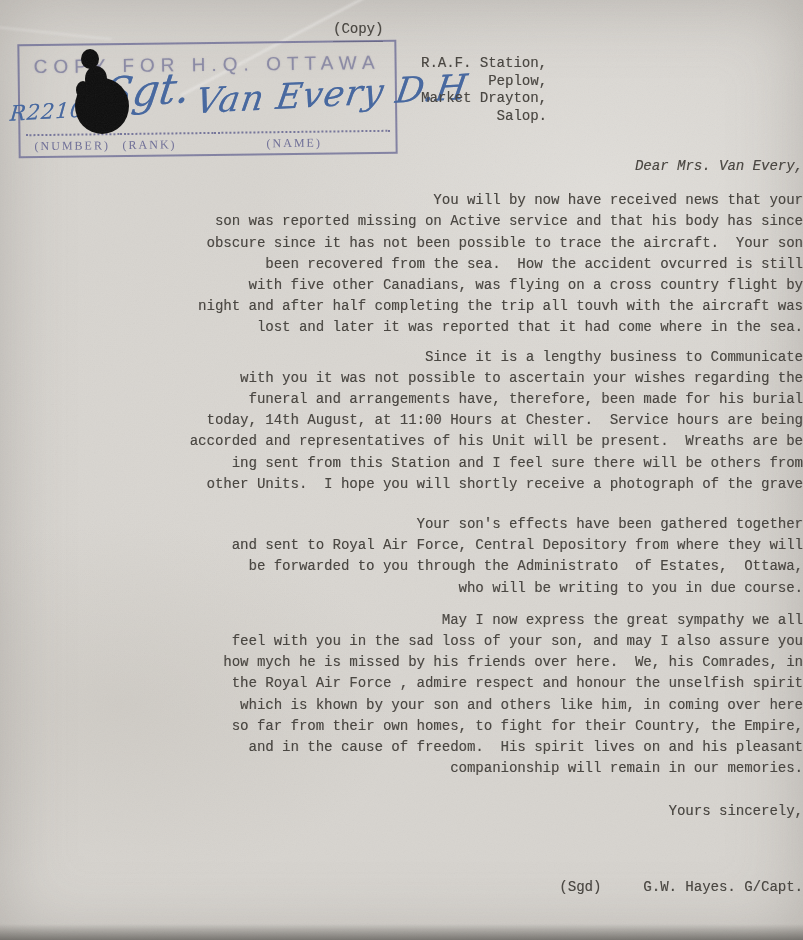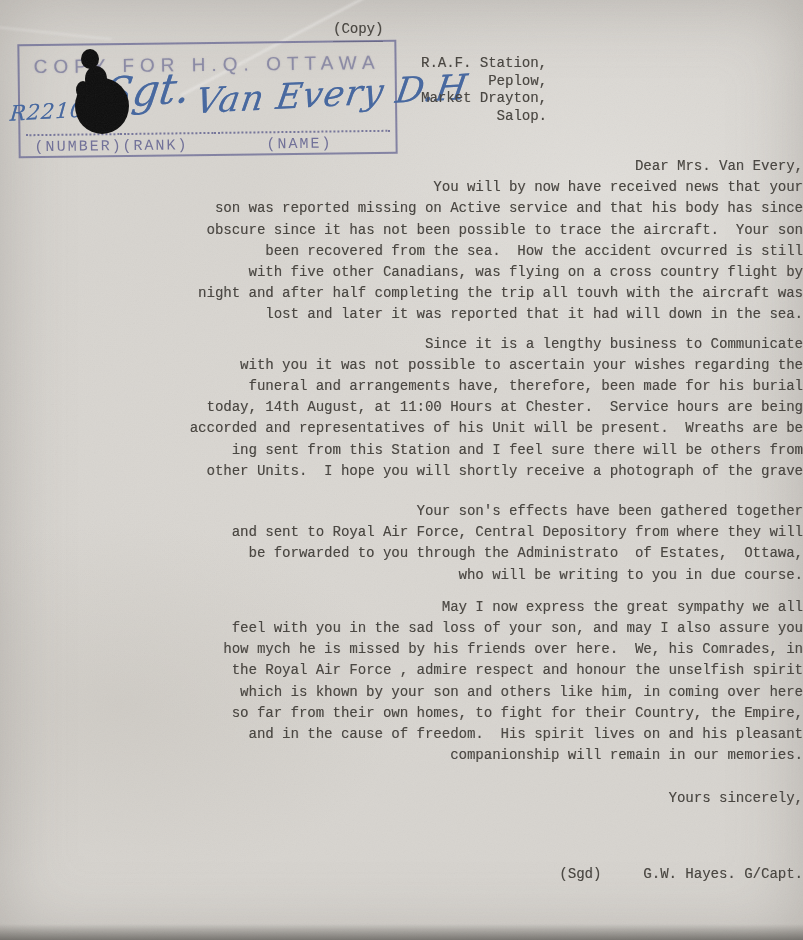--- a/index.html
+++ b/index.html
@@ -22,41 +22,41 @@
   .crease-a{left:168px; top:44px; width:215px; height:2px; transform:rotate(-28deg);}
   .crease-b{left:-8px; top:32px; width:120px; height:2px; transform:rotate(6deg); opacity:.6;}
   .noise{position:absolute; inset:0; width:100%; height:100%; opacity:.07; pointer-events:none;}
 
   
   .type{color:#46433e; font-size:14px; line-height:21.2px; text-shadow:.4px .4px .6px rgba(70,66,60,.38);text-align:right;}
   .line{white-space:pre;}
   .copy-label{position:absolute; left:333px; top:19px; border-bottom:1.5px solid rgba(70,66,60,.7); padding-bottom:1px;}
   .address{position:absolute; left:421px; top:55px; line-height:17.6px;}
   .body-text{position:absolute; left:99px; top:156px; width:704px;}
-  .salutation{white-space:pre;}
+  .salutation{margin-bottom:13px; white-space:pre;font-style:italic;}
   .para-1{margin-bottom:8px;} .para-2{margin-bottom:19px;}
   .para-3{margin-bottom:11px;} .para-4{margin-bottom:22px;}
   .closing{margin-bottom:54px; white-space:pre;}
   .signature{white-space:pre;}
 
   
   .stamp{
     position:absolute; left:18px; top:42px; width:375px; height:110px;
     border:2.5px solid rgba(100,100,145,.75); transform:rotate(-.7deg);
   }
   .stamp-header{
     position:absolute; left:0; right:0; top:10px; text-align:center;
     font-family:"Liberation Sans", sans-serif; font-size:19px; letter-spacing:6px;
     color:rgba(112,112,150,.55); text-shadow:0 0 1.2px rgba(112,112,150,.5); white-space:nowrap;
   }
   .dotline{position:absolute; top:88px; border-bottom:2px dotted rgba(100,100,145,.85); height:0;}
   .dot-number{left:6px; width:96px;} .dot-rank{left:104px; width:92px;} .dot-name{left:198px; width:172px;}
   .stamp-label{
-    position:absolute; top:93px; font-family:Liberation Mono, monospace;
-    font-size:15px; letter-spacing:2px; color:rgba(100,100,145,.9);
+    position:absolute; top:93px; font-family:Liberation Serif, serif;
+    font-size:12px; letter-spacing:2px; color:rgba(100,100,145,.9);
   }
   .label-number{left:14px;} .label-rank{left:102px;} .label-name{left:246px;}
 
   
   .hw{
     position:absolute; font-family:"DejaVu Serif", serif; font-style:italic;
     color:#44669f; text-shadow:0 0 .6px rgba(68,102,159,.6); white-space:nowrap;
   }
   .hw-number{left:10px; top:99px; font-size:21px; transform:rotate(-3deg) skewX(-8deg); letter-spacing:1px;}
   .hw-rank{left:104px; top:66px; font-size:42px; transform:rotate(-4deg) skewX(-12deg);}
@@ -104,21 +104,21 @@
 
   <div class="type body-text">
     <div class="salutation">Dear Mrs. Van Every,</div>
     <div class="para para-1">
         <div class="line">                      You will by now have received news that your</div>
         <div class="line">son was reported missing on Active service and that his body has since</div>
         <div class="line">obscure since it has not been possible to trace the aircraft.  Your son</div>
         <div class="line">been recovered from the sea.  How the accident ovcurred is still</div>
         <div class="line"> with five other Canadians, was flying on a cross country flight by</div>
         <div class="line">night and after half completing the trip all touvh with the aircraft was</div>
-        <div class="line">lost and later it was reported that it had will down in the sea.</div>
+        <div class="line">lost and later it was reported that it had come where in the sea.</div>
       </div>
     <div class="para para-2">
         <div class="line">                        Since it is a lengthy business to Communicate</div>
         <div class="line">with you it was not possible to ascertain your wishes regarding the</div>
         <div class="line">funeral and arrangements have, therefore, been made for his burial</div>
         <div class="line">today, 14th August, at 11:00 Hours at Chester.  Service hours are being</div>
         <div class="line">accorded and representatives of his Unit will be present.  Wreaths are be</div>
         <div class="line">ing sent from this Station and I feel sure there will be others from</div>
         <div class="line">other Units.  I hope you will shortly receive a photograph of the grave</div>
       </div>

